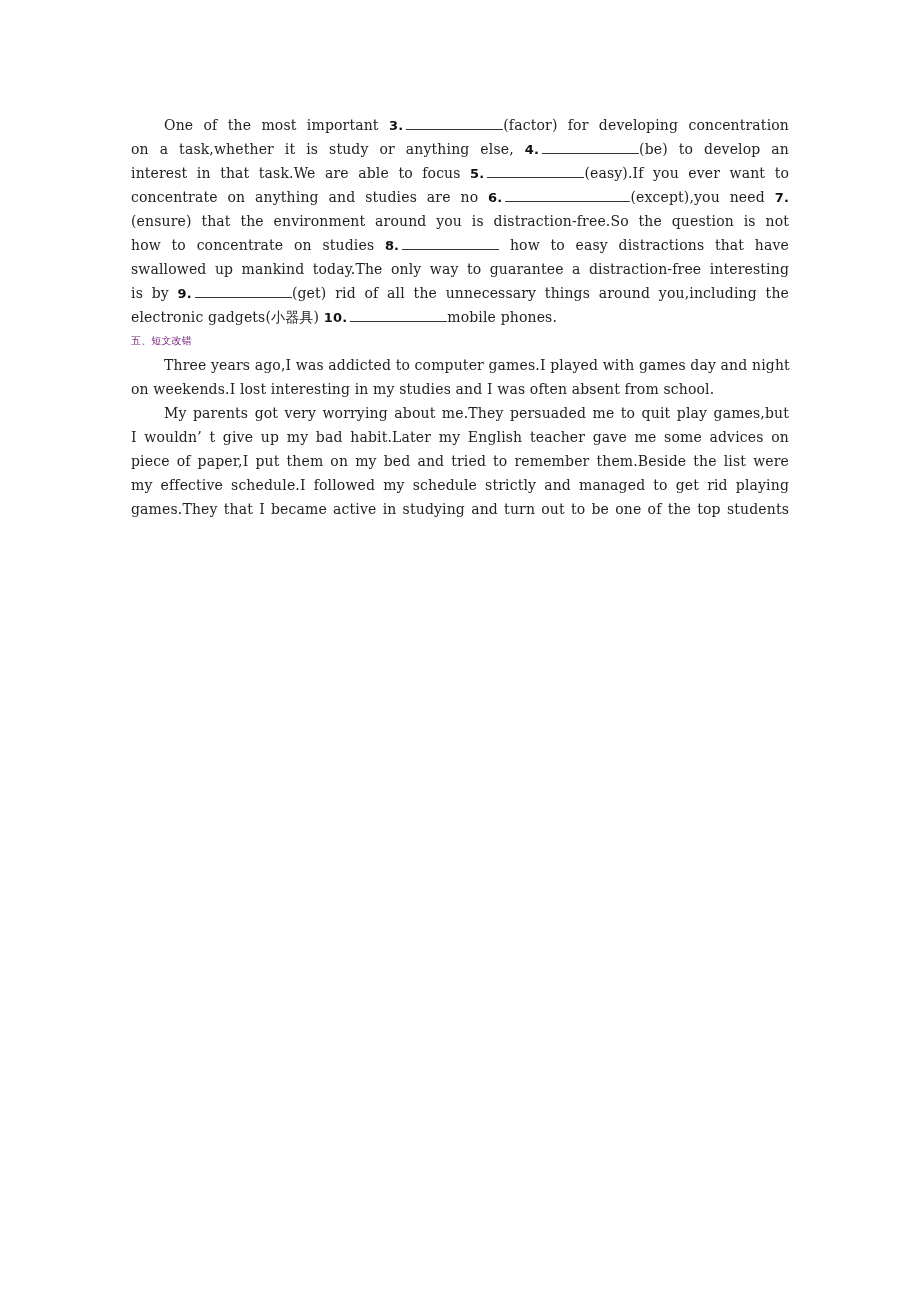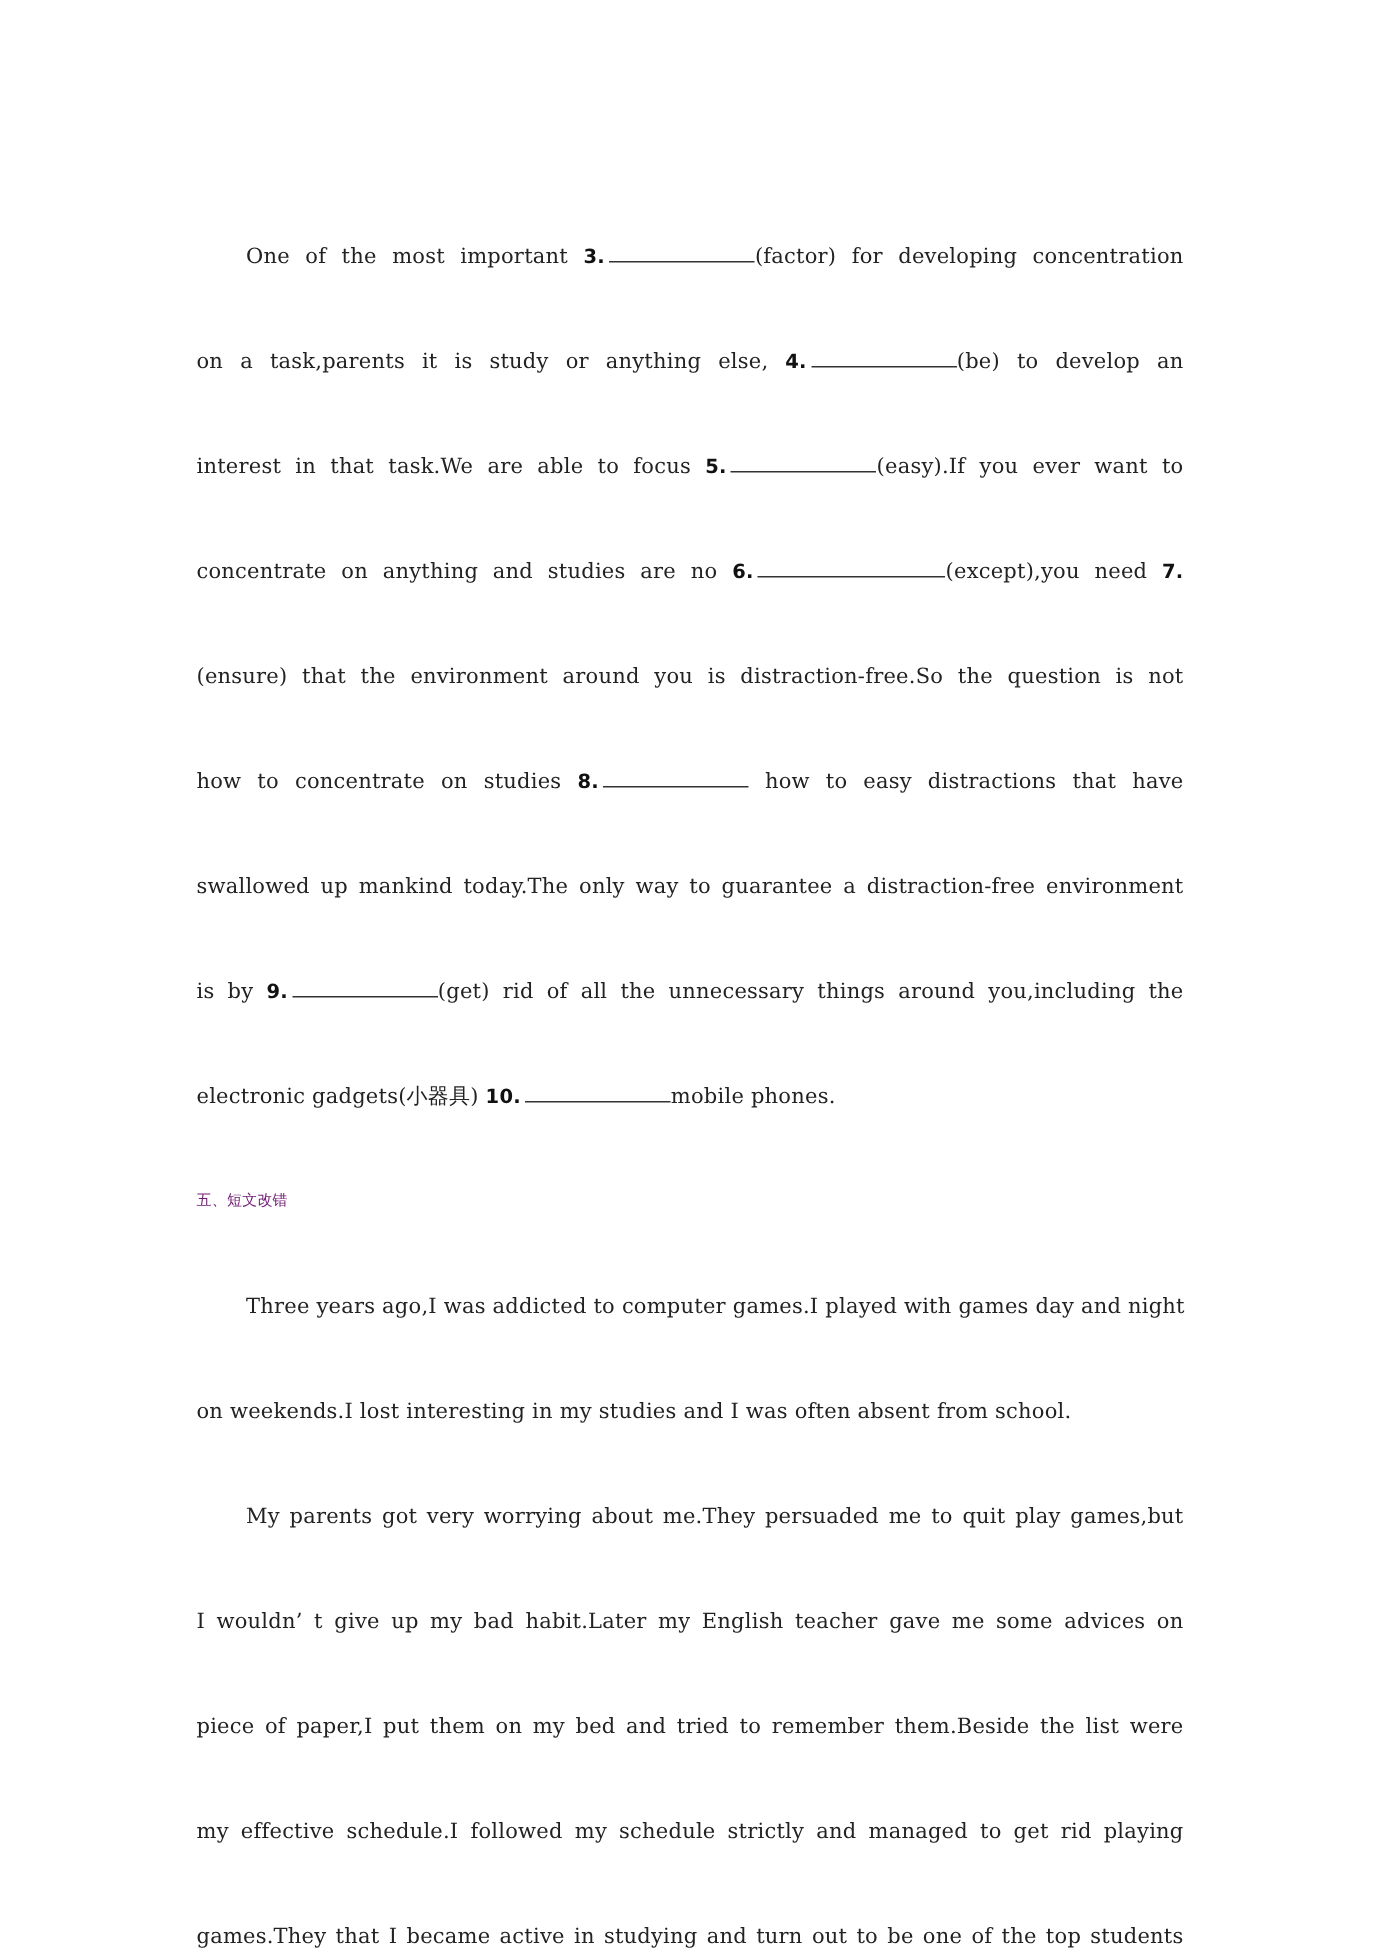--- a/index.html
+++ b/index.html
@@ -23,21 +23,20 @@
       color: #222222;
       letter-spacing: 0.15px;
     }
     .line {
       display: block;
       height: 24px;
       line-height: 24px;
       white-space: nowrap;
       text-align: justify;
       text-align-last: justify;
-      margin-top: 46px;
     }
     .line.last {
       text-align: center;
       text-align-last: left;
     }
     .indent {
       padding-left: 33px;
     }
     .num {
       font-family: "DejaVu Sans", "Liberation Sans", sans-serif;
@@ -61,31 +60,31 @@
     }
   </style>
 </head>
 <body>
 
 <div class="page">
 
   <div>
     <span class="line indent"><span>One of the most important </span><span class="num">3.</span><span class="blank w97"></span><span>(factor) for developing concentration</span></span>
 
-    <span class="line"><span>on a task,parents it is study or anything else, </span><span class="num">4.</span><span class="blank w97"></span><span>(be) to develop an</span></span>
+    <span class="line"><span>on a task,whether it is study or anything else, </span><span class="num">4.</span><span class="blank w97"></span><span>(be) to develop an</span></span>
 
     <span class="line"><span>interest in that task.We are able to focus </span><span class="num">5.</span><span class="blank w97"></span><span>(easy).If you ever want to</span></span>
 
     <span class="line"><span>concentrate on anything and studies are no </span><span class="num">6.</span><span class="blank w125"></span><span>(except),you need </span><span class="num">7.</span></span>
 
     <span class="line"><span>(ensure) that the environment around you is distraction-free.So the question is not</span></span>
 
     <span class="line"><span>how to concentrate on studies </span><span class="num">8.</span><span class="blank w97"></span><span> how to easy distractions that have</span></span>
 
-    <span class="line"><span>swallowed up mankind today.The only way to guarantee a distraction-free environment</span></span>
+    <span class="line"><span>swallowed up mankind today.The only way to guarantee a distraction-free interesting</span></span>
 
     <span class="line"><span>is by </span><span class="num">9.</span><span class="blank w97"></span><span>(get) rid of all the unnecessary things around you,including the</span></span>
 
     <span class="line last"><span>electronic gadgets(小器具) </span><span class="num">10.</span><span class="blank w97"></span><span>mobile phones.</span></span>
   </div>
 
   <div>
     <span class="line last section-title">五、短文改错</span>
 
     <div>

